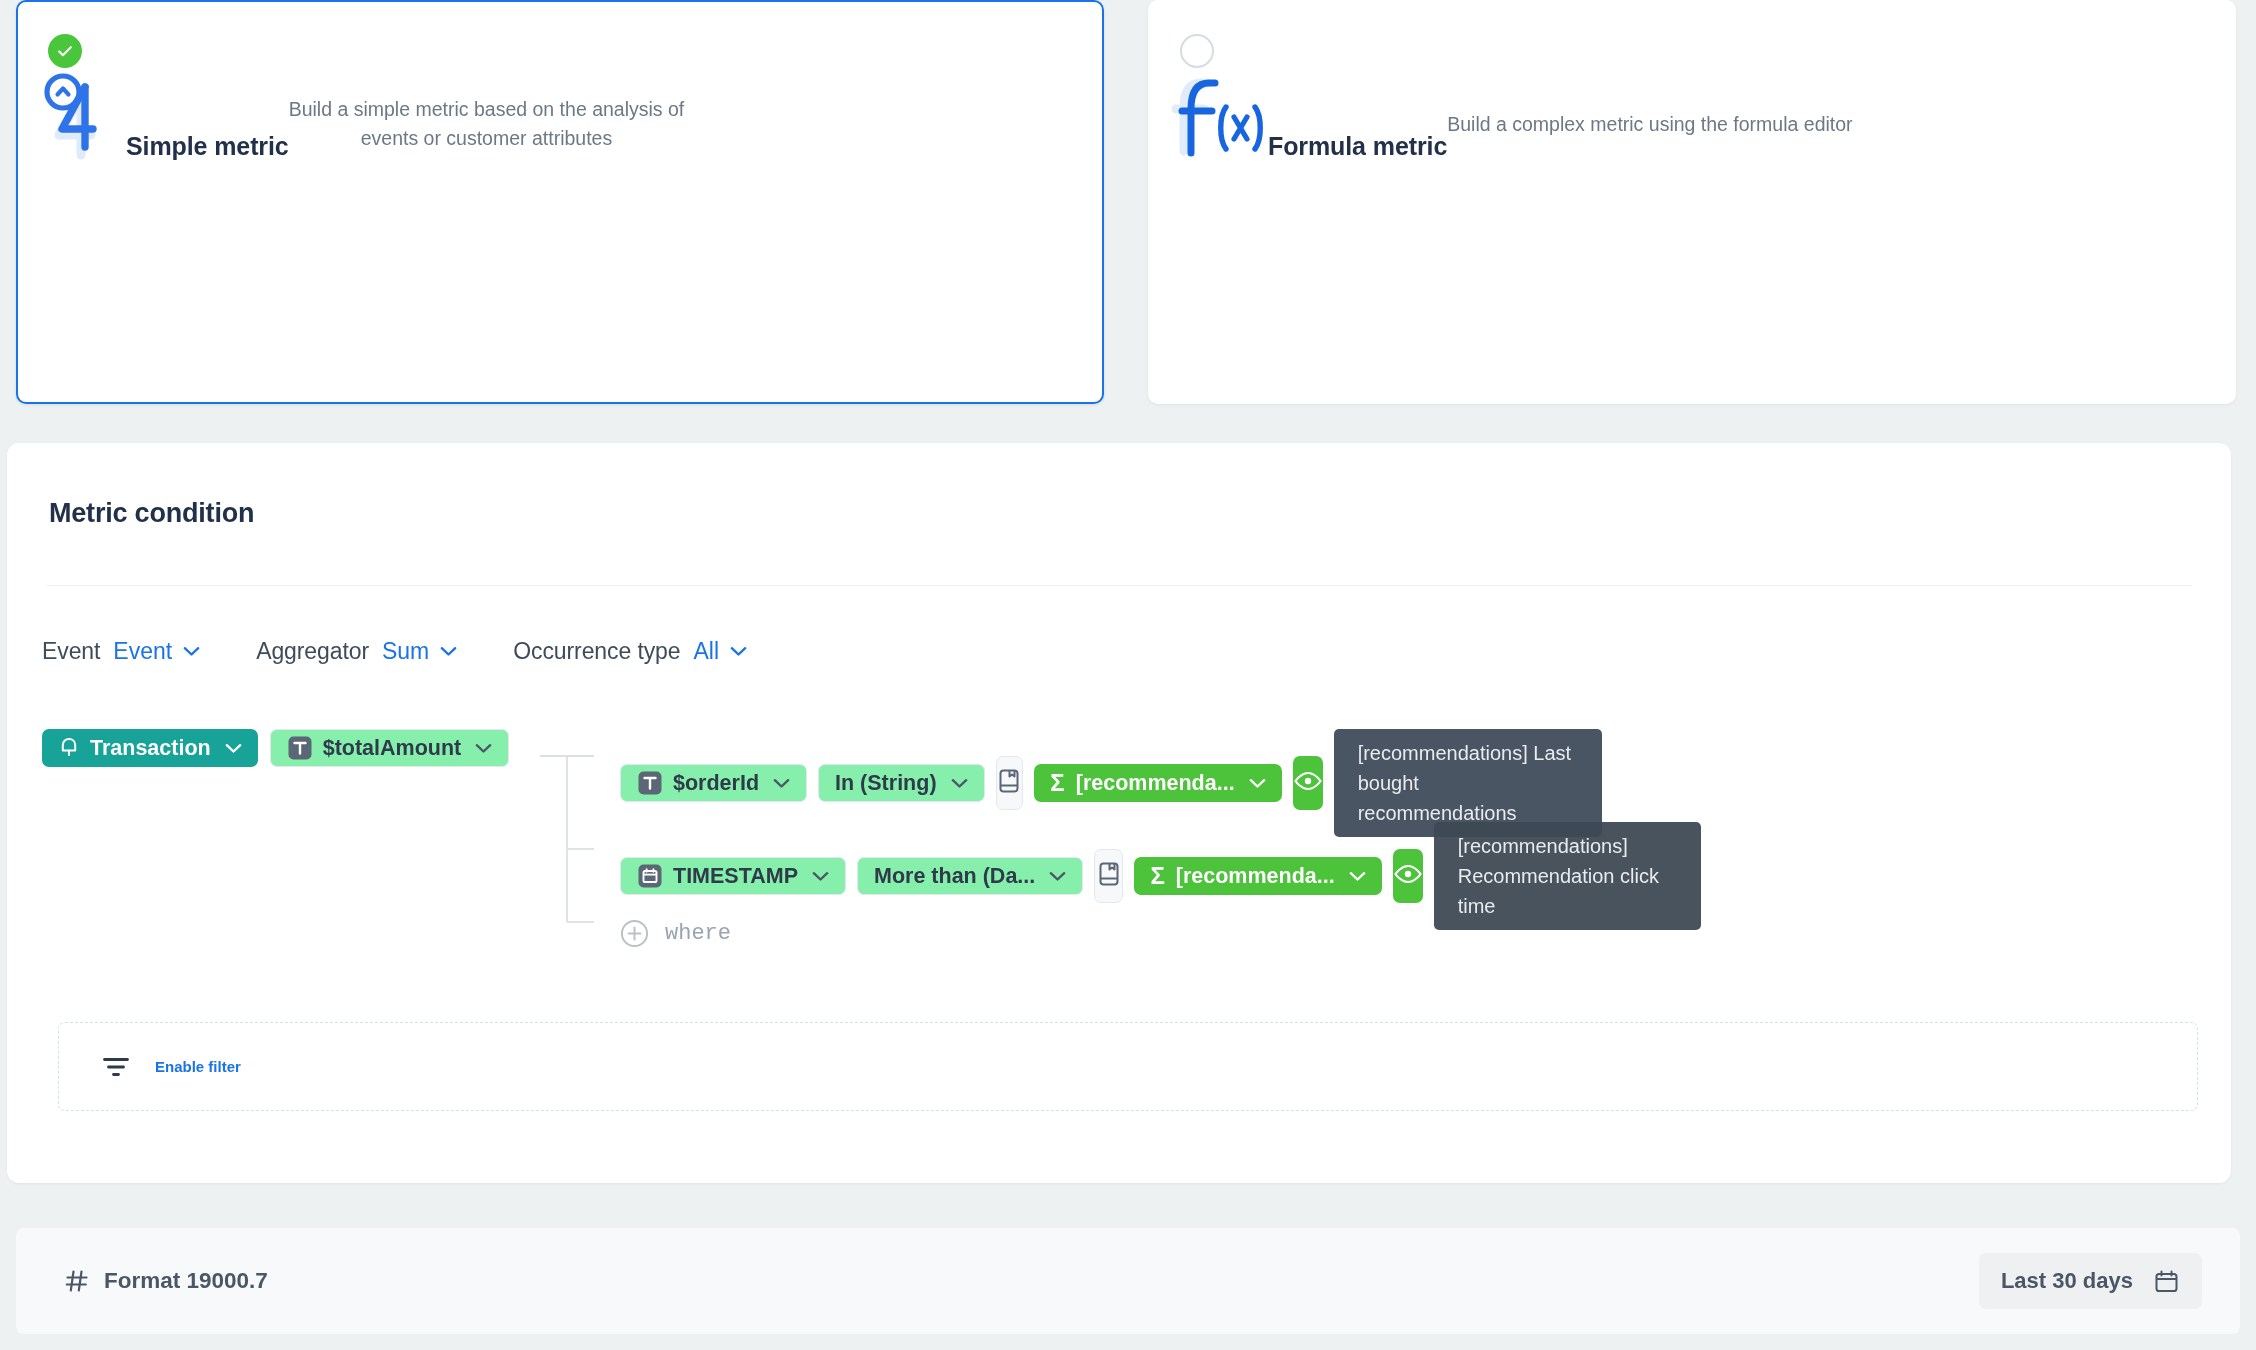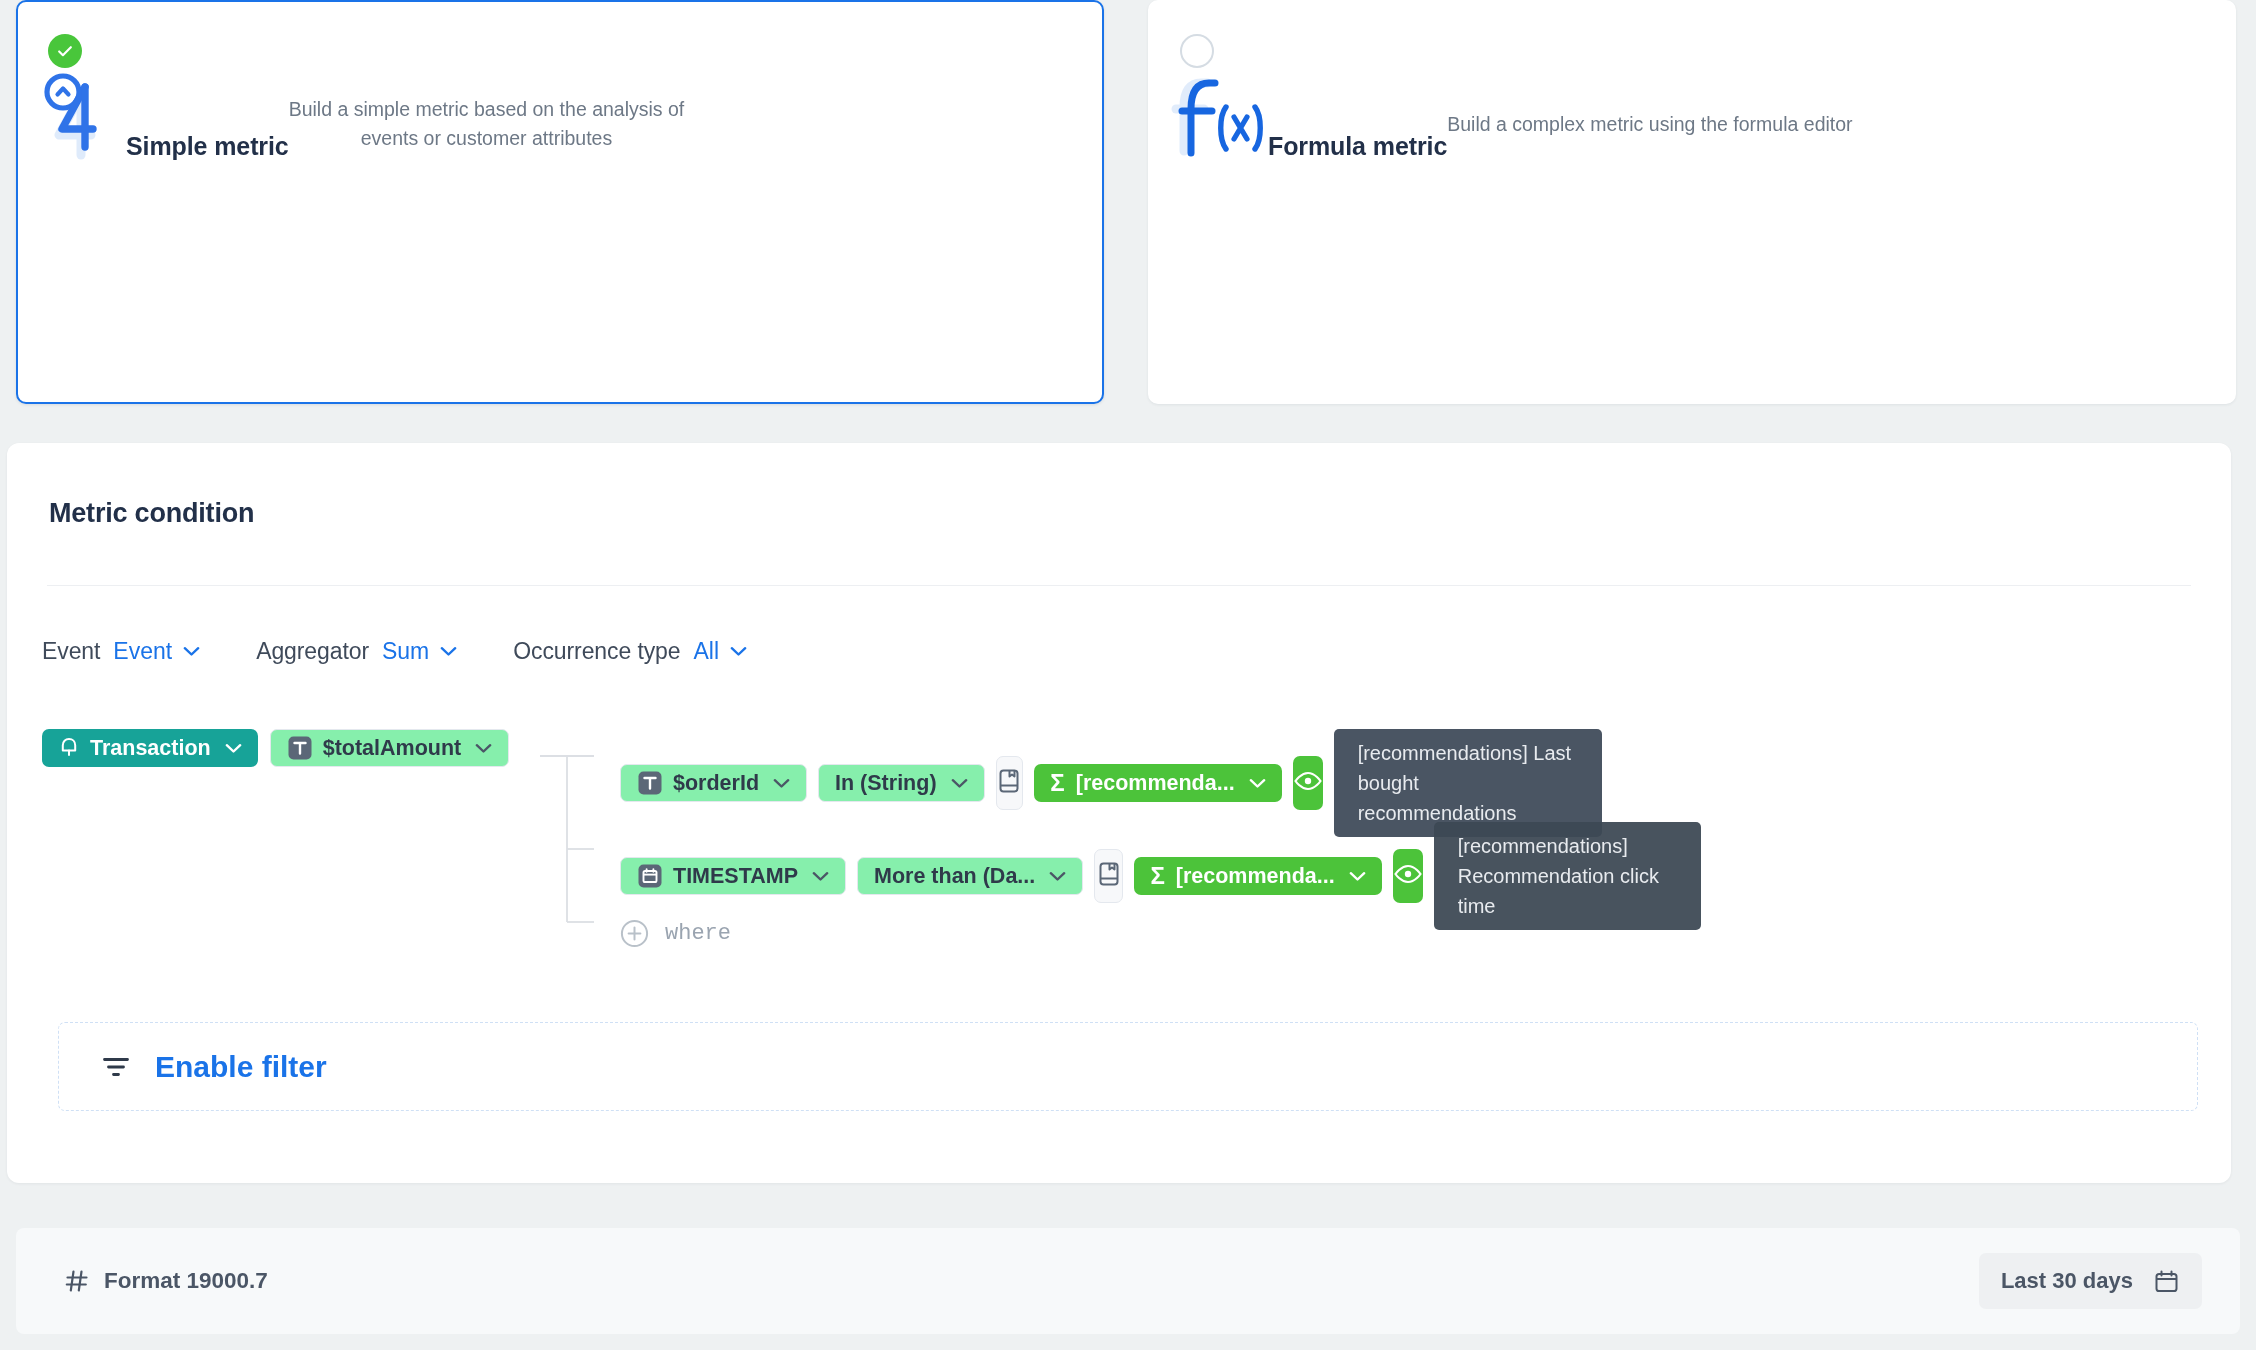--- a/index.html
+++ b/index.html
@@ -195,21 +195,21 @@
     width: 2140px; height: 89px;
     border: 1px dashed #cfe0f5;
     border-radius: 7px;
     display: flex;
     align-items: center;
     padding-left: 42px;
     background: #fff;
     cursor: pointer;
   }
   .filter-box .ficon { margin-right: 24px; display:flex; }
-  .filter-box .flabel { font-size: 30px; color: #1a73e8; font-weight: 700; }
+  .filter-box .flabel { font-size: 15px; color: #1a73e8; font-weight: 700; }
 
   
   .bottom-bar {
     position: absolute;
     left: 16px; top: 1228px;
     width: 2224px; height: 106px;
     background: #f7f9fa;
     border-radius: 8px;
     display: flex;
     align-items: center;

